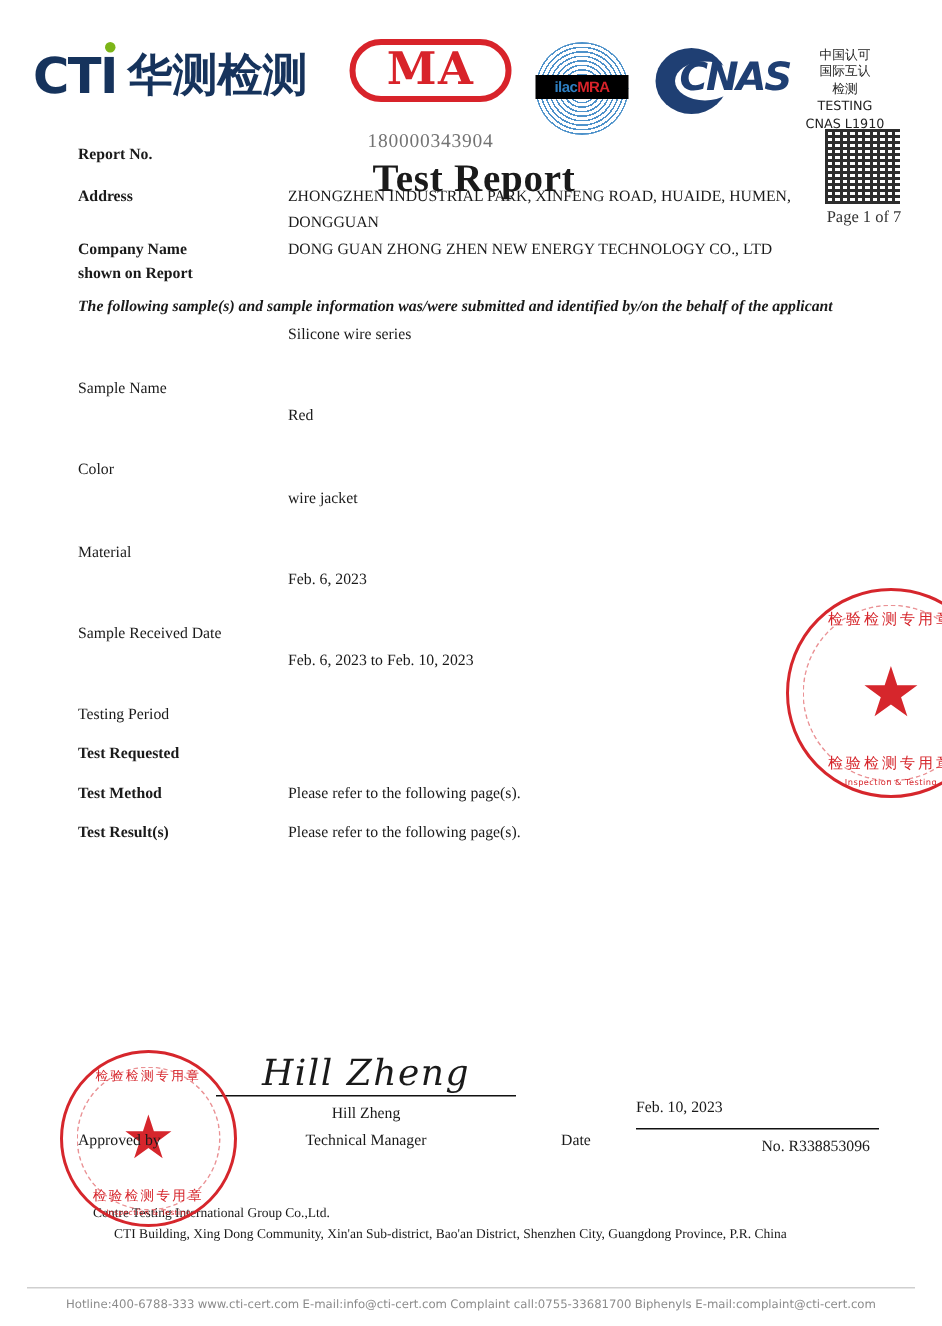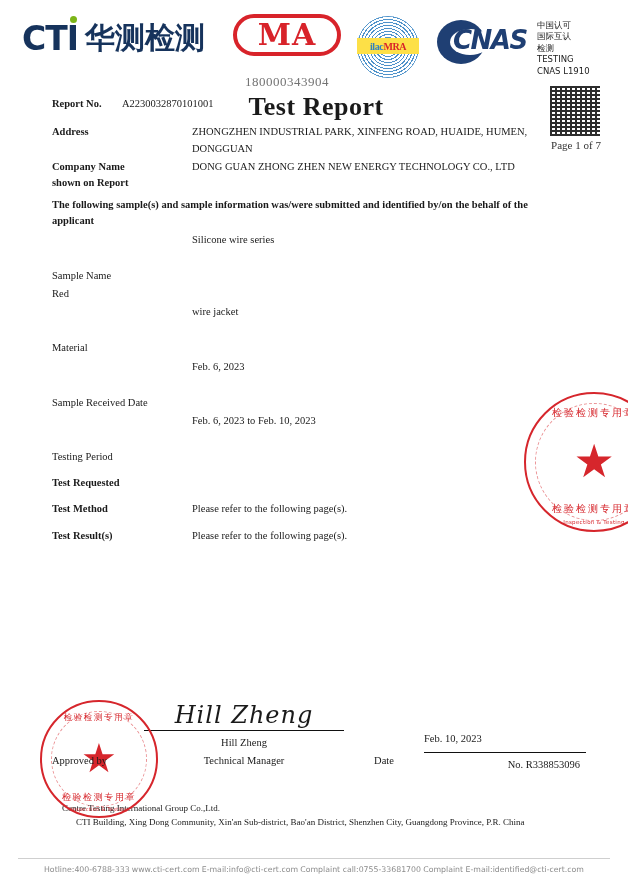--- a/index.html
+++ b/index.html
@@ -13,21 +13,21 @@
     position: relative;
     font-family: "Liberation Serif", serif;
     color: #1a1a1a;
     overflow: hidden;
   }
 
   
   .header {
     position: relative;
     height: 86px;
-    padding: 4px 18px 0 22px;
+    padding: 16px 18px 0 22px;
     box-sizing: border-box;
   }
   .logo-row {
     display: flex;
     align-items: flex-start;
     gap: 0;
   }
 
   
   .cti-logo {
@@ -107,39 +107,40 @@
       repeating-radial-gradient(circle at 50% 50%,
         #2f7fc1 0px, #2f7fc1 1px, #ffffff 1px, #ffffff 3px);
     opacity: 0.85;
   }
   .ilac-band {
     position: absolute;
     top: 36%;
     left: 0;
     right: 0;
     height: 26%;
-    background: #fde047;
+    background: #000000;
     display: flex;
     align-items: center;
     justify-content: center;
-    font-family: Liberation Serif, serif;
+    font-family: Liberation Sans, sans-serif;
     font-weight: bold;
     font-size: 10px;
     letter-spacing: -0.4px;
     white-space: nowrap;
   }
   .ilac-a { color: #2f7fc1; }
   .ilac-b { color: #d8232a; }
 
   
   .cnas-block {
     margin-left: 18px;
     margin-top: 16px;
     display: flex;
     align-items: flex-start;
+    text-align: center;
   }
   .cnas-mark {
     position: relative;
     width: 96px;
     height: 44px;
   }
   .cnas-swoosh {
     position: absolute;
     left: 0;
     top: 0;
@@ -208,21 +209,21 @@
   .qr-label {
     font-size: 11px;
     margin-top: 3px;
     white-space: nowrap;
     color: #333;
   }
 
   
   .content {
     position: relative;
-    padding: 0 64px 0 52px;
+    padding: 0 48px 0 52px;
     font-size: 10.5px;
     line-height: 1.55;
   }
   .row {
     display: flex;
     align-items: flex-start;
     margin-bottom: 2px;
   }
   .row .label {
     width: 140px;
@@ -235,20 +236,21 @@
   .report-no-row { margin-top: 10px; margin-bottom: 12px; }
   .report-no-row .label { width: 70px; flex: 0 0 70px; }
 
   .company-row { margin-bottom: 6px; }
   .company-label-2 { font-weight: bold; }
 
   .intro {
     font-weight: bold;
     margin-bottom: 3px;
     line-height: 1.5;
+    font-style: italic;
   }
 
   .spacer-sm { height: 8px; }
 
   
   .seal-watermark {
     position: absolute;
     right: -36px;
     top: 392px;
     width: 140px;
@@ -456,21 +458,20 @@
 
 <div class="qr-wrap">
   <div class="qr-code"></div>
   <div class="qr-label">Page 1 of 7</div>
 </div>
 
 <div class="content">
 
   <div class="row report-no-row">
     <div class="label">Report No.</div>
-    <div class="value">A2230032870101001</div>
   </div>
 
   <div class="row">
     <div class="label">Address</div>
     <div class="value">ZHONGZHEN INDUSTRIAL PARK, XINFENG ROAD, HUAIDE, HUMEN, DONGGUAN</div>
   </div>
 
   <div class="row company-row">
     <div class="label">
       <div>Company Name</div>
@@ -480,20 +481,21 @@
   </div>
 
   <div class="intro">The following sample(s) and sample information was/were submitted and identified by/on the behalf of the applicant</div>
 
   <div>
     <div class="row">
       <div class="label plain">Sample Name</div>
       <div class="value">Silicone wire series</div>
     </div>
     <div class="row">
+      <div class="label plain">Color</div>
       <div class="value">Red</div>
     </div>
     <div class="row">
       <div class="label plain">Material</div>
       <div class="value">wire jacket</div>
     </div>
     <div class="row">
       <div class="label plain">Sample Received Date</div>
       <div class="value">Feb. 6, 2023</div>
     </div>
@@ -573,14 +575,14 @@
 <div class="company-footer">
   <div>Centre Testing International Group Co.,Ltd.</div>
   <div class="l2">CTI Building, Xing Dong Community, Xin'an Sub-district, Bao'an District, Shenzhen City, Guangdong Province, P.R. China</div>
 </div>
 
 <div class="bottom-bar">
   <span>Hotline:400-6788-333</span>
   <span>www.cti-cert.com</span>
   <span>E-mail:info@cti-cert.com</span>
   <span>Complaint call:0755-33681700</span>
-  <span>Complaint E-mail:identified@cti-cert.com</span>
+  <span>Biphenyls E-mail:complaint@cti-cert.com</span>
 </div>
 
 </body></html>

